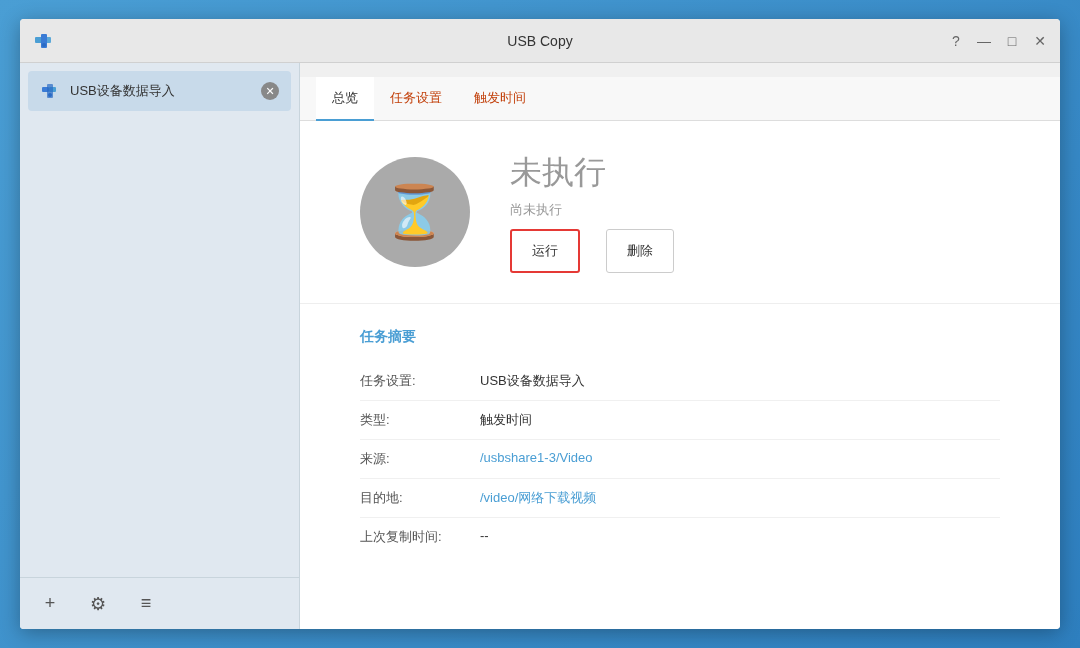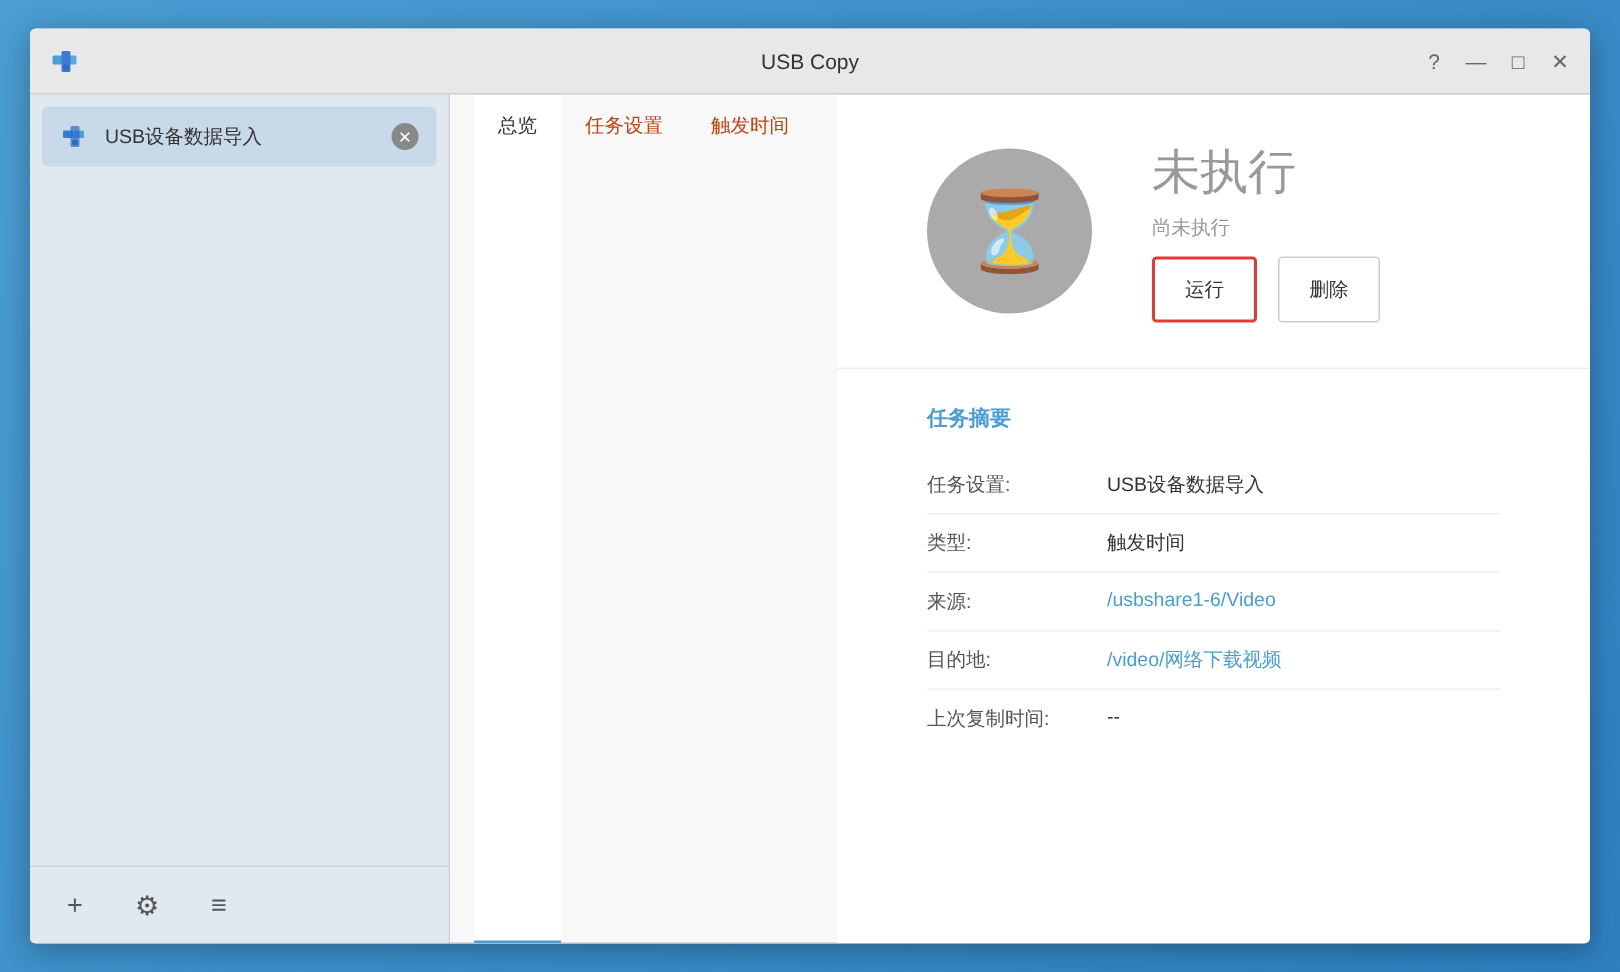--- a/index.html
+++ b/index.html
@@ -136,22 +136,23 @@
       justify-content: center;
       cursor: pointer;
       color: #555;
       font-size: 18px;
     }
     
     .content {
       flex: 1;
       background: #ffffff;
       display: flex;
-      flex-direction: row;
+      flex-direction: column;
       overflow: hidden;
+      margin-top: 14px;
     }
     
     .tabs {
       display: flex;
       border-bottom: 1px solid #ddd;
       background: #f8f8f8;
       padding: 0 16px;
       flex-shrink: 0;
     }
     .tab {
@@ -205,21 +206,21 @@
       font-size: 32px;
       color: #999;
       font-weight: 300;
     }
     .status-subtitle {
       font-size: 13px;
       color: #999;
     }
     .status-buttons {
       display: flex;
-      gap: 14px;
+      gap: 26px;
       margin-top: 4px;
     }
     .btn-run {
       padding: 6px 20px;
       background: white;
       border: 2px solid #e53935;
       border-radius: 3px;
       color: #333;
       font-size: 13px;
       cursor: pointer;
@@ -365,21 +366,21 @@
               <tr>
                 <td>任务设置:</td>
                 <td>USB设备数据导入</td>
               </tr>
               <tr>
                 <td>类型:</td>
                 <td>触发时间</td>
               </tr>
               <tr>
                 <td>来源:</td>
-                <td><a class="link-text" href="#">/usbshare1-6/Video</a></td>
+                <td><a class="link-text" href="#">/usbshare1-3/Video</a></td>
               </tr>
               <tr>
                 <td>目的地:</td>
                 <td><a class="link-text" href="#">/video/网络下载视频</a></td>
               </tr>
               <tr>
                 <td>上次复制时间:</td>
                 <td>--</td>
               </tr>
             </tbody>

